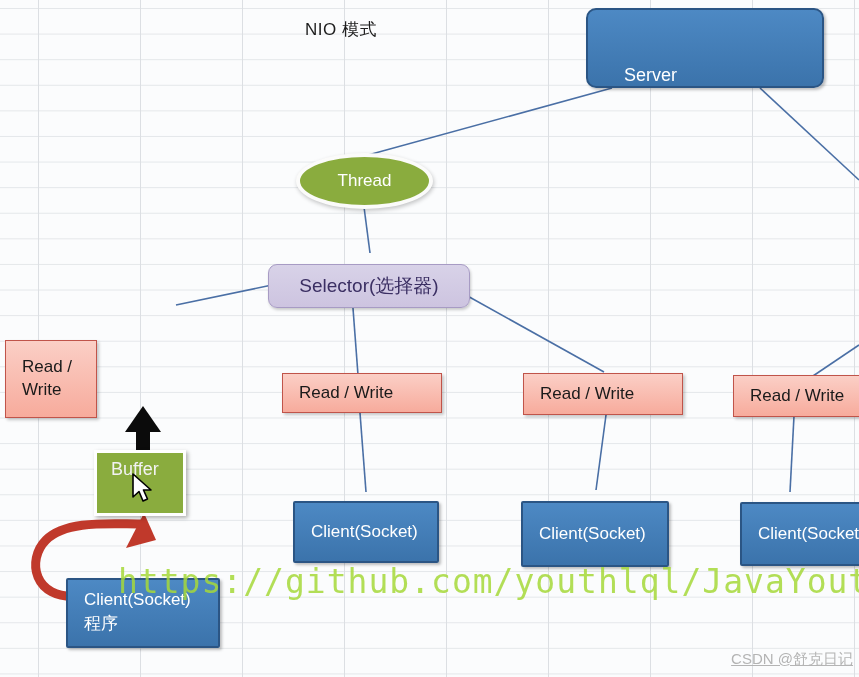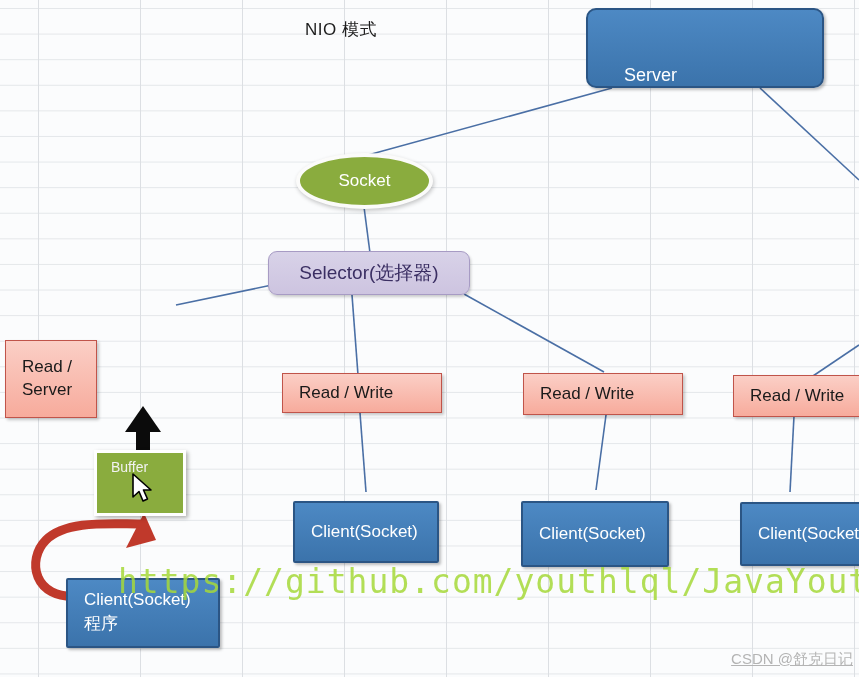--- a/index.html
+++ b/index.html
@@ -102,21 +102,21 @@
     line-height: 1.32;
     align-items: flex-start;
     padding: 8px 0 0 16px;
     box-shadow: 1px 2px 3px rgba(0,0,0,0.18);
   }
   
   .buffer-box {
     background: #8aac3e;
     border: 3px solid #ffffff;
     color: #f2f2f2;
-    font-size: 14px;
+    font-size: 18px;
     align-items: flex-start;
     padding: 6px 0 0 14px;
     box-shadow: 2px 2px 4px rgba(0,0,0,0.3);
   }
   
   #page-title {
     position: absolute;
     left: 305px;
     top: 2px;
     font-size: 17px;
@@ -195,31 +195,31 @@
     </g>
   </svg>
 
   <div id="page-title">NIO 模式</div>
 
   <div class="node blue-box server-box" style="left:586px; top:8px; width:238px; height:80px;">
     <span class="txt">Server</span>
   </div>
 
   <div class="node thread-ellipse" style="left:296px; top:153px; width:137px; height:56px;">
-    <span class="txt">Socket</span>
-  </div>
-
-  <div class="node selector-box" style="left:268px; top:251px; width:202px; height:44px;">
+    <span class="txt">Thread</span>
+  </div>
+
+  <div class="node selector-box" style="left:268px; top:264px; width:202px; height:44px;">
     <span class="txt">Selector(选择器)</span>
   </div>
 
 
   <div class="node rw-box two-line" style="left:5px; top:340px; width:92px; height:78px;">
     <span class="txt">Read /
-Server</span>
+Write</span>
   </div>
 
   <div class="node buffer-box" style="left:94px; top:450px; width:92px; height:66px;">
     <span class="txt">Buffer</span>
   </div>
 
   <div class="node rw-box" style="left:282px; top:373px; width:160px; height:40px;">
     <span class="txt">Read / Write</span>
   </div>
 

